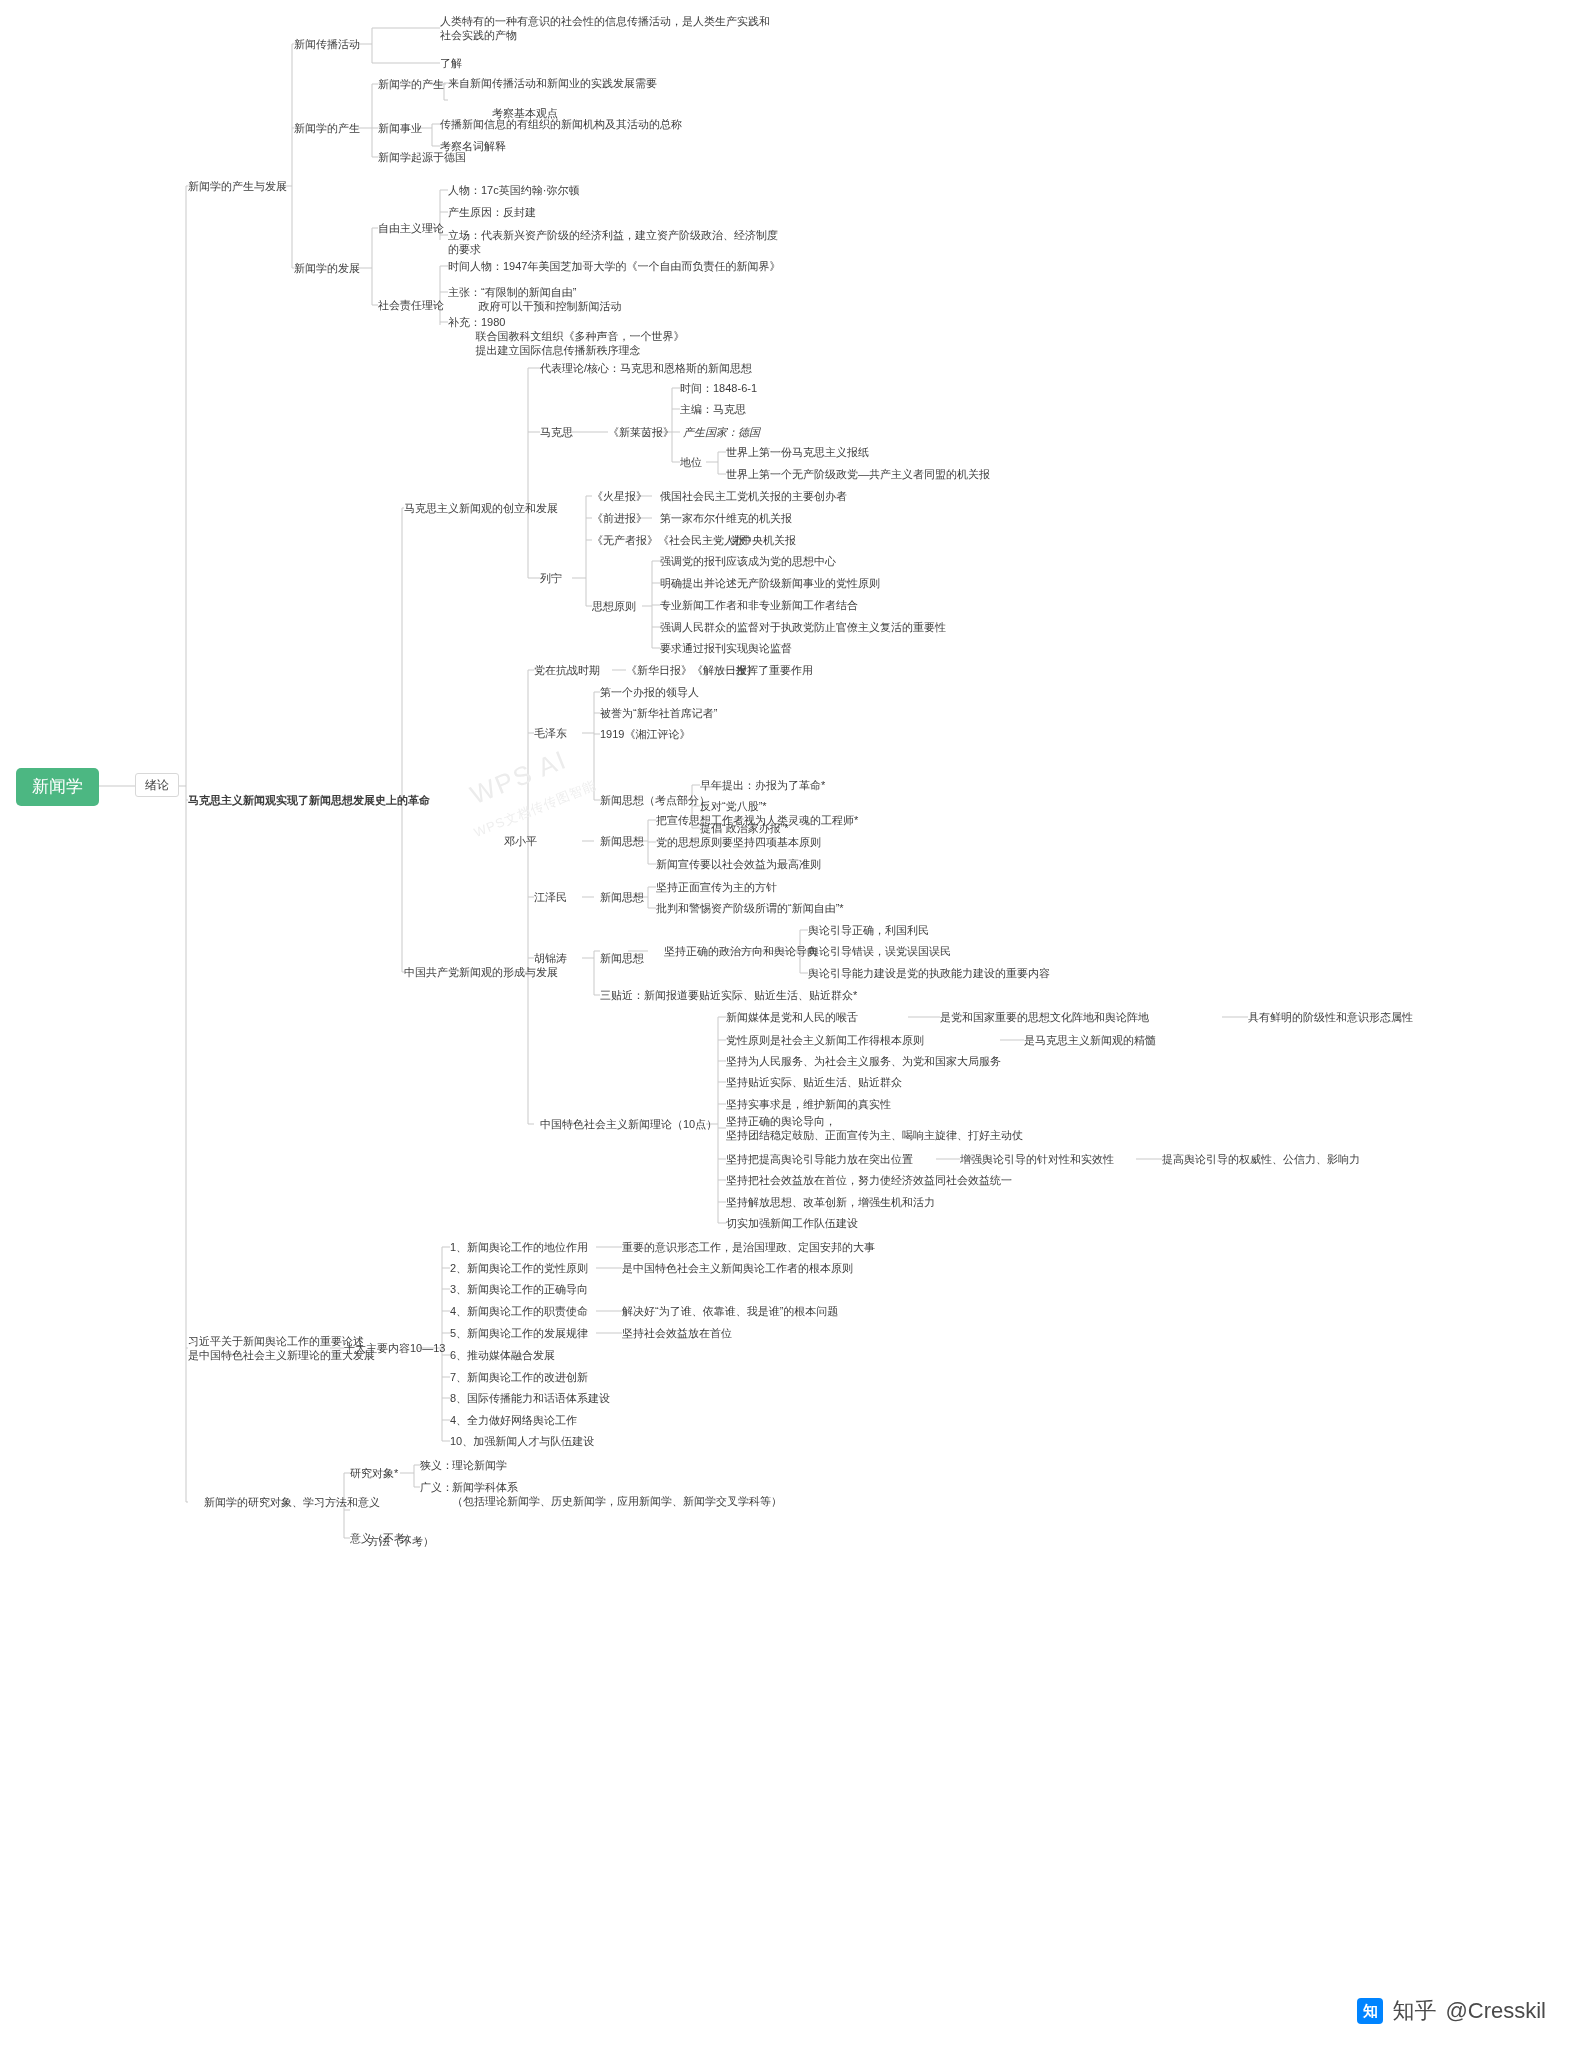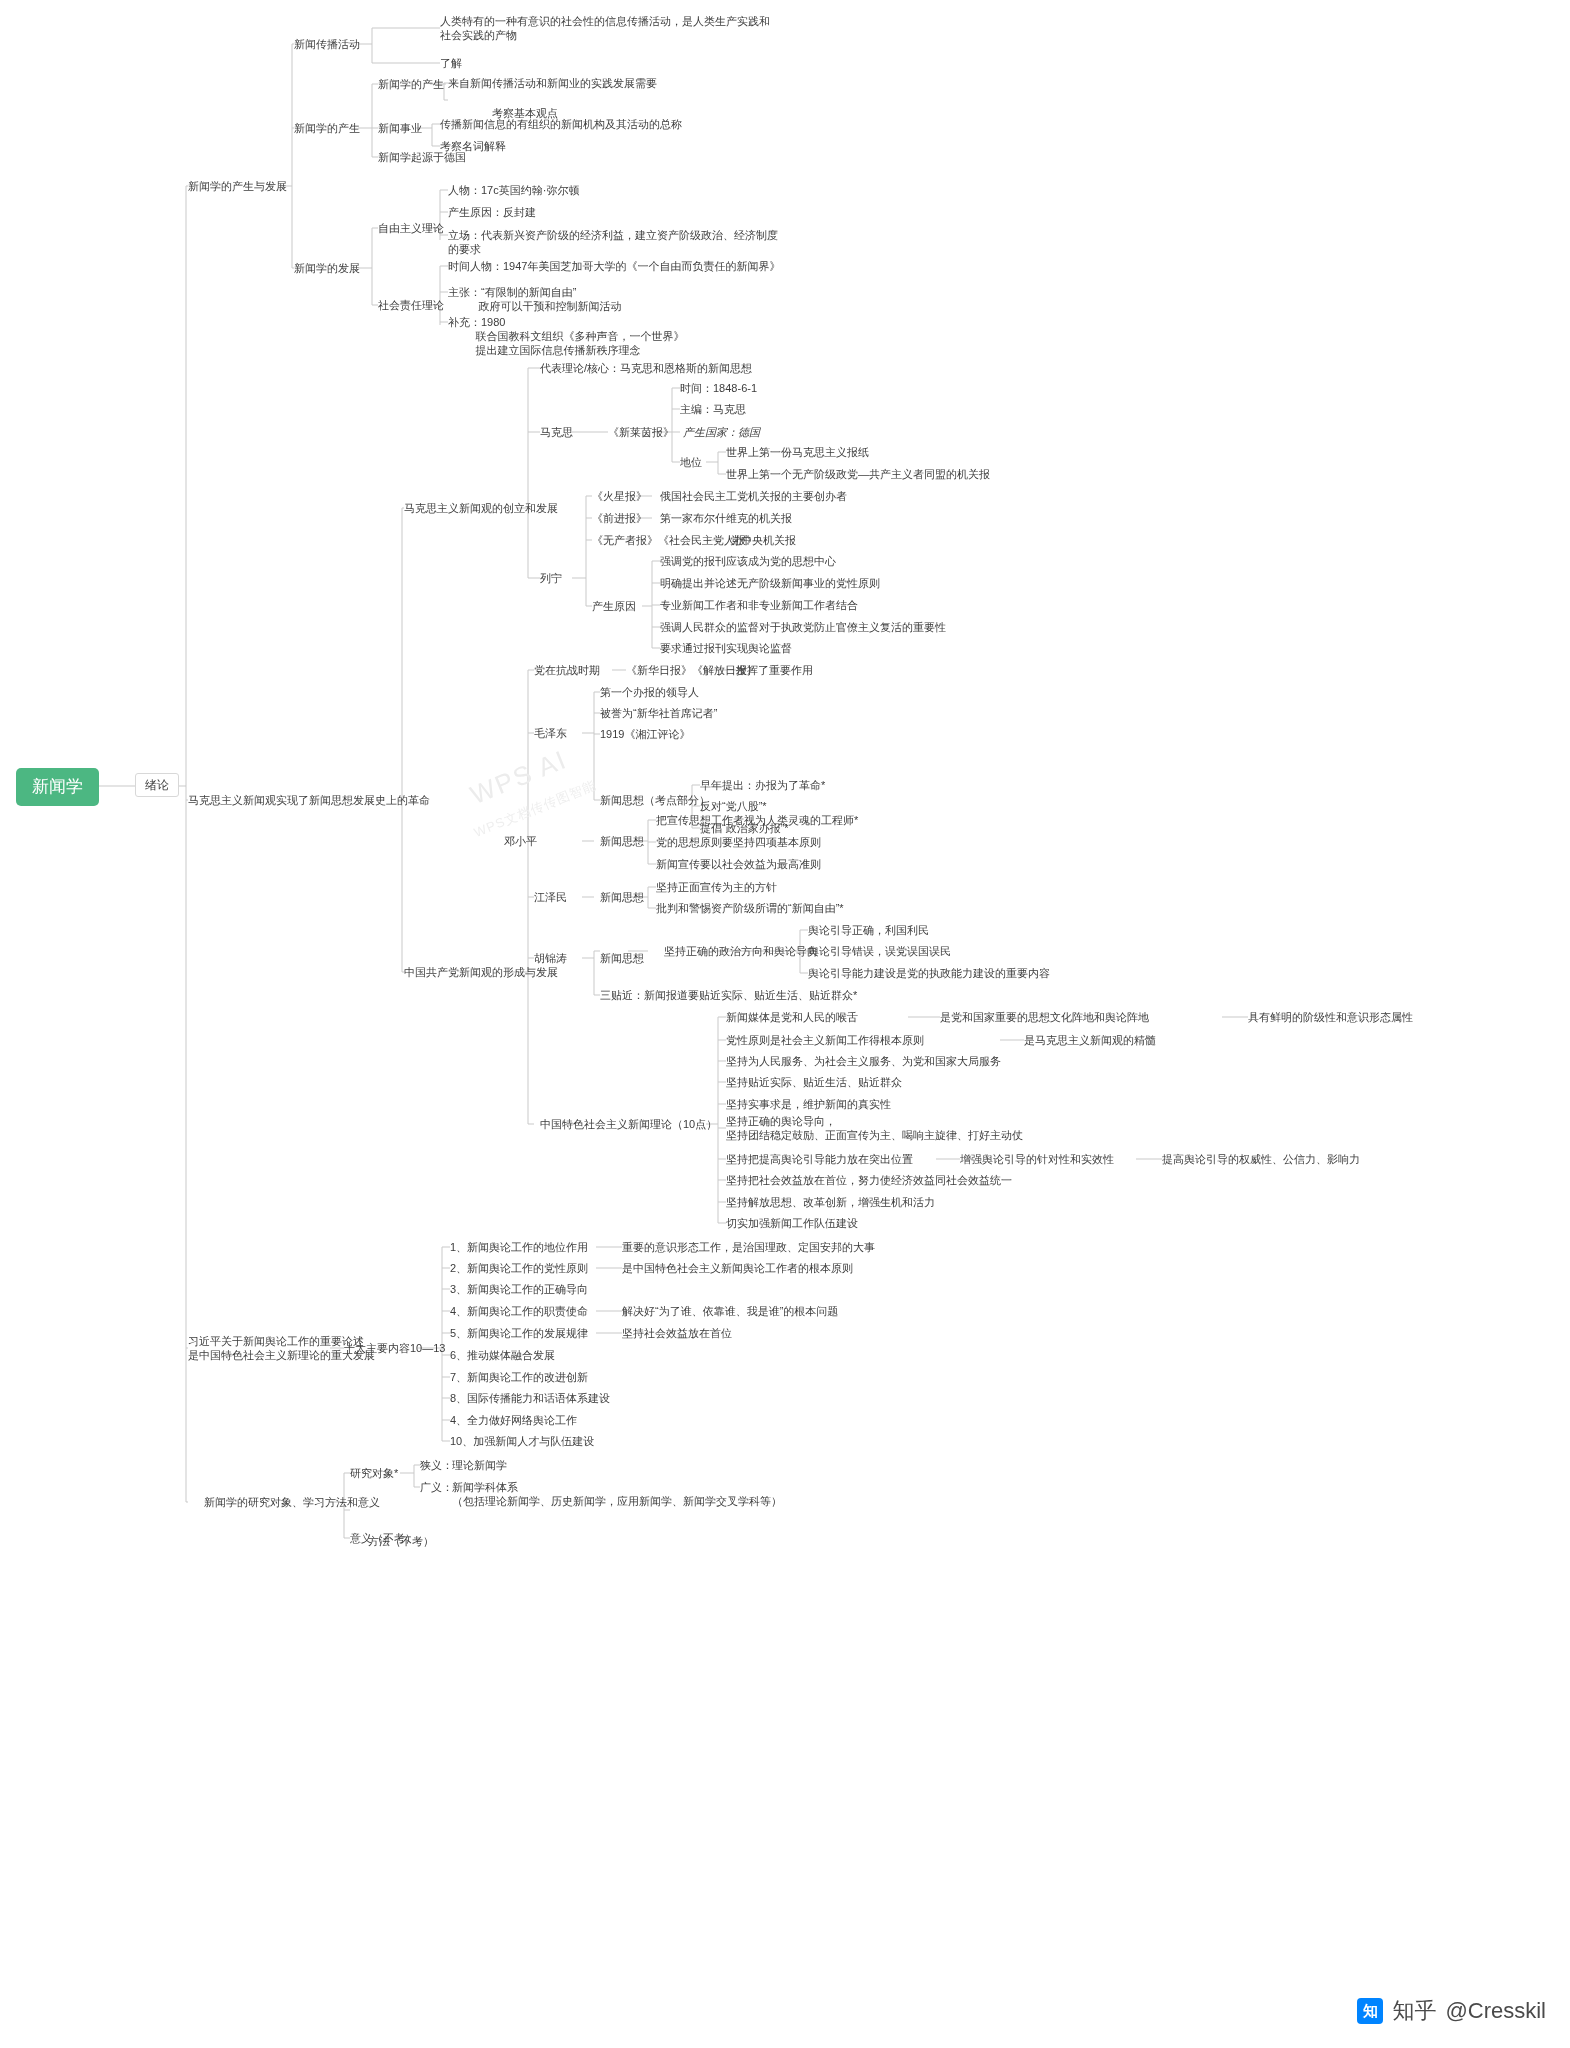--- a/index.html
+++ b/index.html
@@ -242,42 +242,42 @@
   <div class="node" style="left:448px;top:228px;">立场：代表新兴资产阶级的经济利益，建立资产阶级政治、经济制度
 的要求</div>
   <div class="node" style="left:378px;top:298px;">社会责任理论</div>
   <div class="node" style="left:448px;top:259px;">时间人物：1947年美国芝加哥大学的《一个自由而负责任的新闻界》</div>
   <div class="node" style="left:448px;top:285px;">主张：“有限制的新闻自由”
           政府可以干预和控制新闻活动</div>
   <div class="node" style="left:448px;top:315px;">补充：1980
          联合国教科文组织《多种声音，一个世界》
          提出建立国际信息传播新秩序理念</div>
 
-  <div class="node" style="left:188px;top:793px;">马克思主义新闻观实现了新闻思想发展史上的革命</div>
+  <div class="node" style="left:188px;top:793px;font-weight:bold;">马克思主义新闻观实现了新闻思想发展史上的革命</div>
 
   <div class="node" style="left:404px;top:501px;">马克思主义新闻观的创立和发展</div>
   <div class="node" style="left:540px;top:361px;">代表理论/核心：马克思和恩格斯的新闻思想</div>
 
   <div class="node" style="left:540px;top:425px;">马克思</div>
   <div class="node" style="left:608px;top:425px;">《新莱茵报》</div>
   <div class="node" style="left:680px;top:381px;">时间：1848-6-1</div>
   <div class="node" style="left:680px;top:402px;">主编：马克思</div>
   <div class="node" style="left:683px;top:425px;font-style:italic;">产生国家：德国</div>
   <div class="node" style="left:680px;top:455px;">地位</div>
   <div class="node" style="left:726px;top:445px;">世界上第一份马克思主义报纸</div>
   <div class="node" style="left:726px;top:467px;">世界上第一个无产阶级政党—共产主义者同盟的机关报</div>
 
   <div class="node" style="left:540px;top:571px;">列宁</div>
   <div class="node" style="left:592px;top:489px;">《火星报》</div>
   <div class="node" style="left:660px;top:489px;">俄国社会民主工党机关报的主要创办者</div>
   <div class="node" style="left:592px;top:511px;">《前进报》</div>
   <div class="node" style="left:660px;top:511px;">第一家布尔什维克的机关报</div>
   <div class="node" style="left:592px;top:533px;">《无产者报》《社会民主党人报》</div>
   <div class="node" style="left:730px;top:533px;">党中央机关报</div>
-  <div class="node" style="left:592px;top:599px;">产生原因</div>
+  <div class="node" style="left:592px;top:599px;">思想原则</div>
   <div class="node" style="left:660px;top:554px;">强调党的报刊应该成为党的思想中心</div>
   <div class="node" style="left:660px;top:576px;">明确提出并论述无产阶级新闻事业的党性原则</div>
   <div class="node" style="left:660px;top:598px;">专业新闻工作者和非专业新闻工作者结合</div>
   <div class="node" style="left:660px;top:620px;">强调人民群众的监督对于执政党防止官僚主义复活的重要性</div>
   <div class="node" style="left:660px;top:641px;">要求通过报刊实现舆论监督</div>
 
   <div class="node" style="left:404px;top:965px;">中国共产党新闻观的形成与发展</div>
 
   <div class="node" style="left:534px;top:663px;">党在抗战时期</div>
   <div class="node" style="left:626px;top:663px;">《新华日报》《解放日报》</div>

